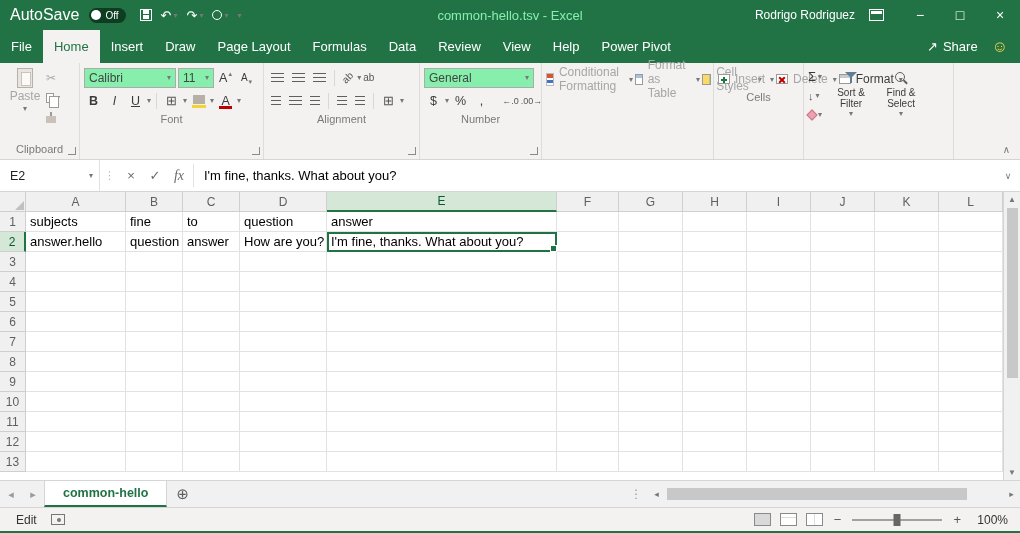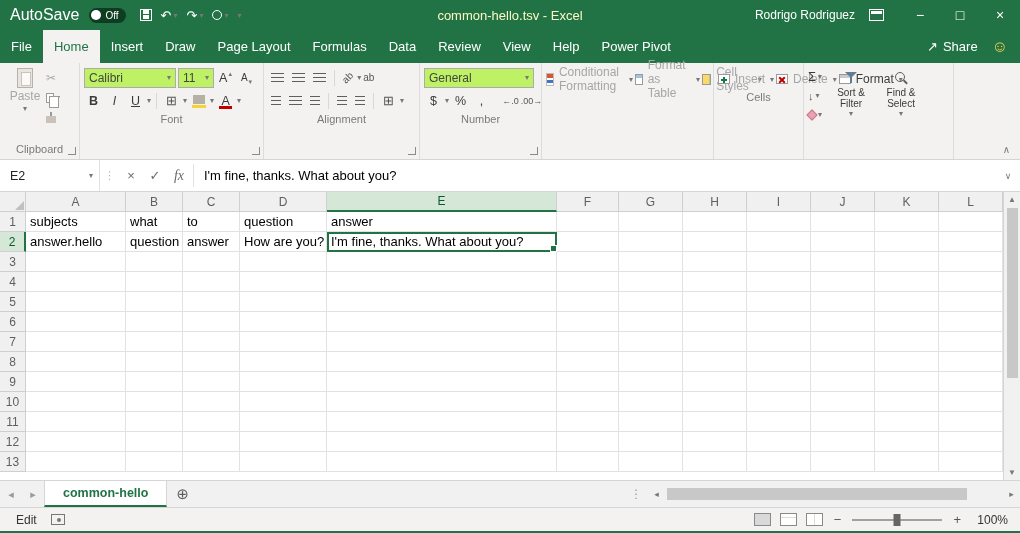--- a/index.html
+++ b/index.html
@@ -12,21 +12,21 @@
   .tb-text { font-size:16px; }
   .autosave-pill { display:flex; align-items:center; gap:4px; background:#0e3d22; border-radius:8px; height:15px; padding:0 7px 0 2px; font-size:10px; cursor:pointer; }
   .autosave-knob { width:10px; height:10px; border-radius:50%; background:#fff; }
   .qat { display:flex; align-items:center; gap:9px; margin-left:4px; }
   .qat-btn { display:flex; align-items:center; gap:2px; font-size:13px; color:#fff; cursor:pointer; }
   .floppy { width:12px; height:12px; border:1px solid #fff; position:relative; display:inline-block; }
   .floppy::before { content:""; position:absolute; top:0; left:2px; width:6px; height:4px; background:#fff; }
   .floppy::after { content:""; position:absolute; bottom:1px; left:2px; width:6px; height:4px; background:#fff; }
   .touch-icon { width:10px; height:10px; border:1px solid #fff; border-radius:50%; display:inline-block; }
   .dd-white { font-size:8px; color:#fff; }
-  .tb-title { position:absolute; left:0; right:0; text-align:center; font-size:13px; color:#fef9c3; pointer-events:none; }
+  .tb-title { position:absolute; left:0; right:0; text-align:center; font-size:13px; color:#86efac; pointer-events:none; }
   .tb-right { margin-left:auto; display:flex; align-items:center; z-index:2; height:100%; }
   .tb-user { font-size:12px; margin-right:14px; }
   .ribbon-opts { width:15px; height:12px; border:1px solid #fff; position:relative; margin-right:16px; cursor:pointer; }
   .ribbon-opts::after { content:""; position:absolute; top:1px; left:1px; right:1px; height:3px; background:#fff; }
   .win-btn { width:40px; height:30px; display:flex; align-items:center; justify-content:center; font-size:14px; cursor:pointer; }
 
   
   .tabrow { height:33px; flex:0 0 33px; background:#217346; display:flex; align-items:stretch; color:#fff; overflow:hidden; }
   .rtab { padding:0 11px; display:flex; align-items:center; font-size:13px; cursor:pointer; white-space:nowrap; }
   .rtab.active { background:#f3f2f1; color:#217346; }
@@ -58,21 +58,21 @@
   .biglabel { font-size:12px; }
   .clip-minis { display:flex; flex-direction:column; gap:3px; padding-top:3px; }
   .mini { display:flex; align-items:center; gap:2px; height:17px; cursor:pointer; font-size:12px; }
   .copy-icon { width:8px; height:10px; border:1px solid #9a9a9a; position:relative; background:#fff; }
   .copy-icon::after { content:""; position:absolute; top:2px; left:2px; width:8px; height:10px; border:1px solid #9a9a9a; background:#fff; }
   .painter-icon { width:10px; height:7px; background:#c9c2b8; position:relative; margin-top:3px; }
   .painter-icon::after { content:""; position:absolute; top:-4px; left:4px; width:2px; height:4px; background:#9a9a9a; }
 
   
   .g-font { width:184px; }
-  .combo { background:#bef264; border:1px solid #ababab; height:20px; display:flex; align-items:center; justify-content:space-between; padding:0 4px; font-size:12px; cursor:pointer; }
+  .combo { background:#86efac; border:1px solid #ababab; height:20px; display:flex; align-items:center; justify-content:space-between; padding:0 4px; font-size:12px; cursor:pointer; }
   .combo.family { width:92px; }
   .combo.size { width:36px; }
   .combo.general { width:110px; }
   .tbtn { min-width:19px; height:20px; display:inline-flex; align-items:center; justify-content:center; font-size:12.5px; color:#3b3b3b; cursor:pointer; gap:1px; }
   .bold { font-weight:bold; }
   .italic { font-style:italic; }
   .underl { text-decoration:underline; }
   .fontA { position:relative; }
   .fontA::after { content:""; position:absolute; left:3px; right:3px; bottom:2px; height:3px; background:#c00000; }
   .tinyup { font-size:7px; color:#777; position:relative; top:-4px; }
@@ -464,21 +464,21 @@
           <div class="col-header" style="width: 64px;">G</div>
           <div class="col-header" style="width: 64px;">H</div>
           <div class="col-header" style="width: 64px;">I</div>
           <div class="col-header" style="width: 64px;">J</div>
           <div class="col-header" style="width: 64px;">K</div>
           <div class="col-header" style="width: 64px;">L</div>
         </div>
         <div class="grid-row">
           <div class="row-header">1</div>
           <div class="cell" style="width: 100px;">subjects</div>
-          <div class="cell" style="width: 57px;">what</div>
+          <div class="cell" style="width: 57px;">fine</div>
           <div class="cell" style="width: 57px;">to</div>
           <div class="cell" style="width: 87px;">question</div>
           <div class="cell" style="width: 230px;">answer</div>
           <div class="cell" style="width: 62px;"></div>
           <div class="cell" style="width: 64px;"></div>
           <div class="cell" style="width: 64px;"></div>
           <div class="cell" style="width: 64px;"></div>
           <div class="cell" style="width: 64px;"></div>
           <div class="cell" style="width: 64px;"></div>
           <div class="cell" style="width: 64px;"></div>

